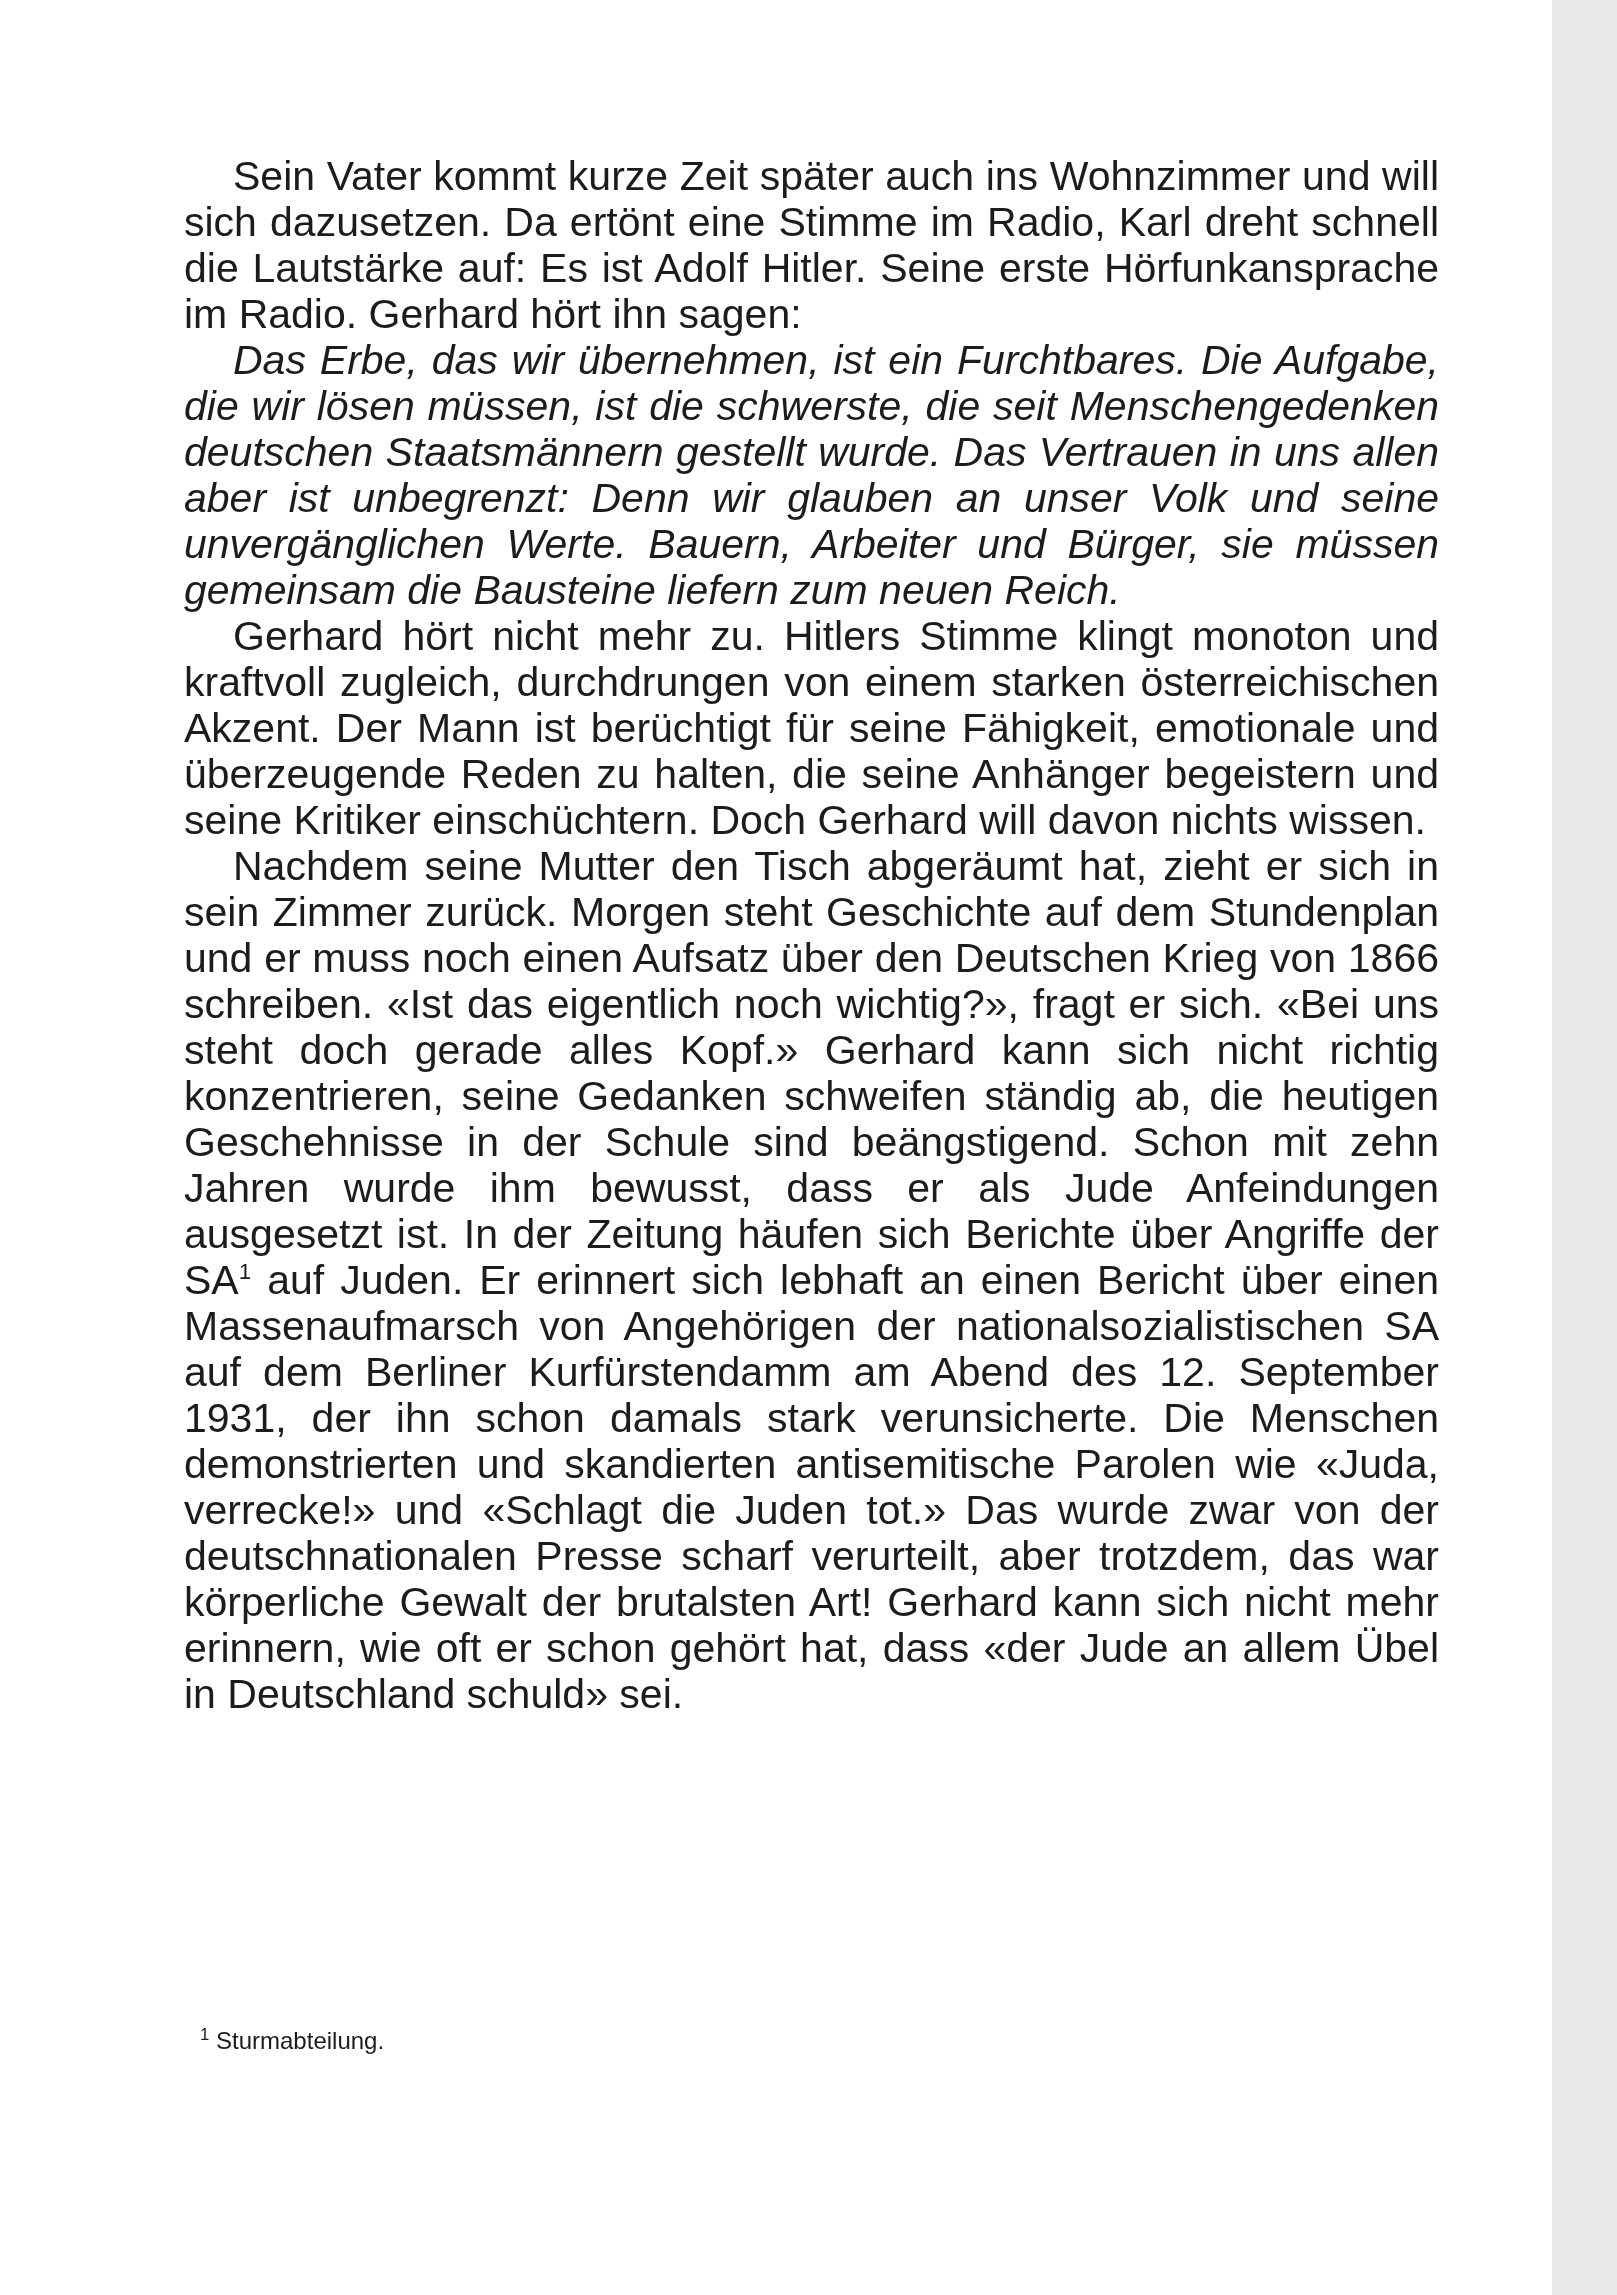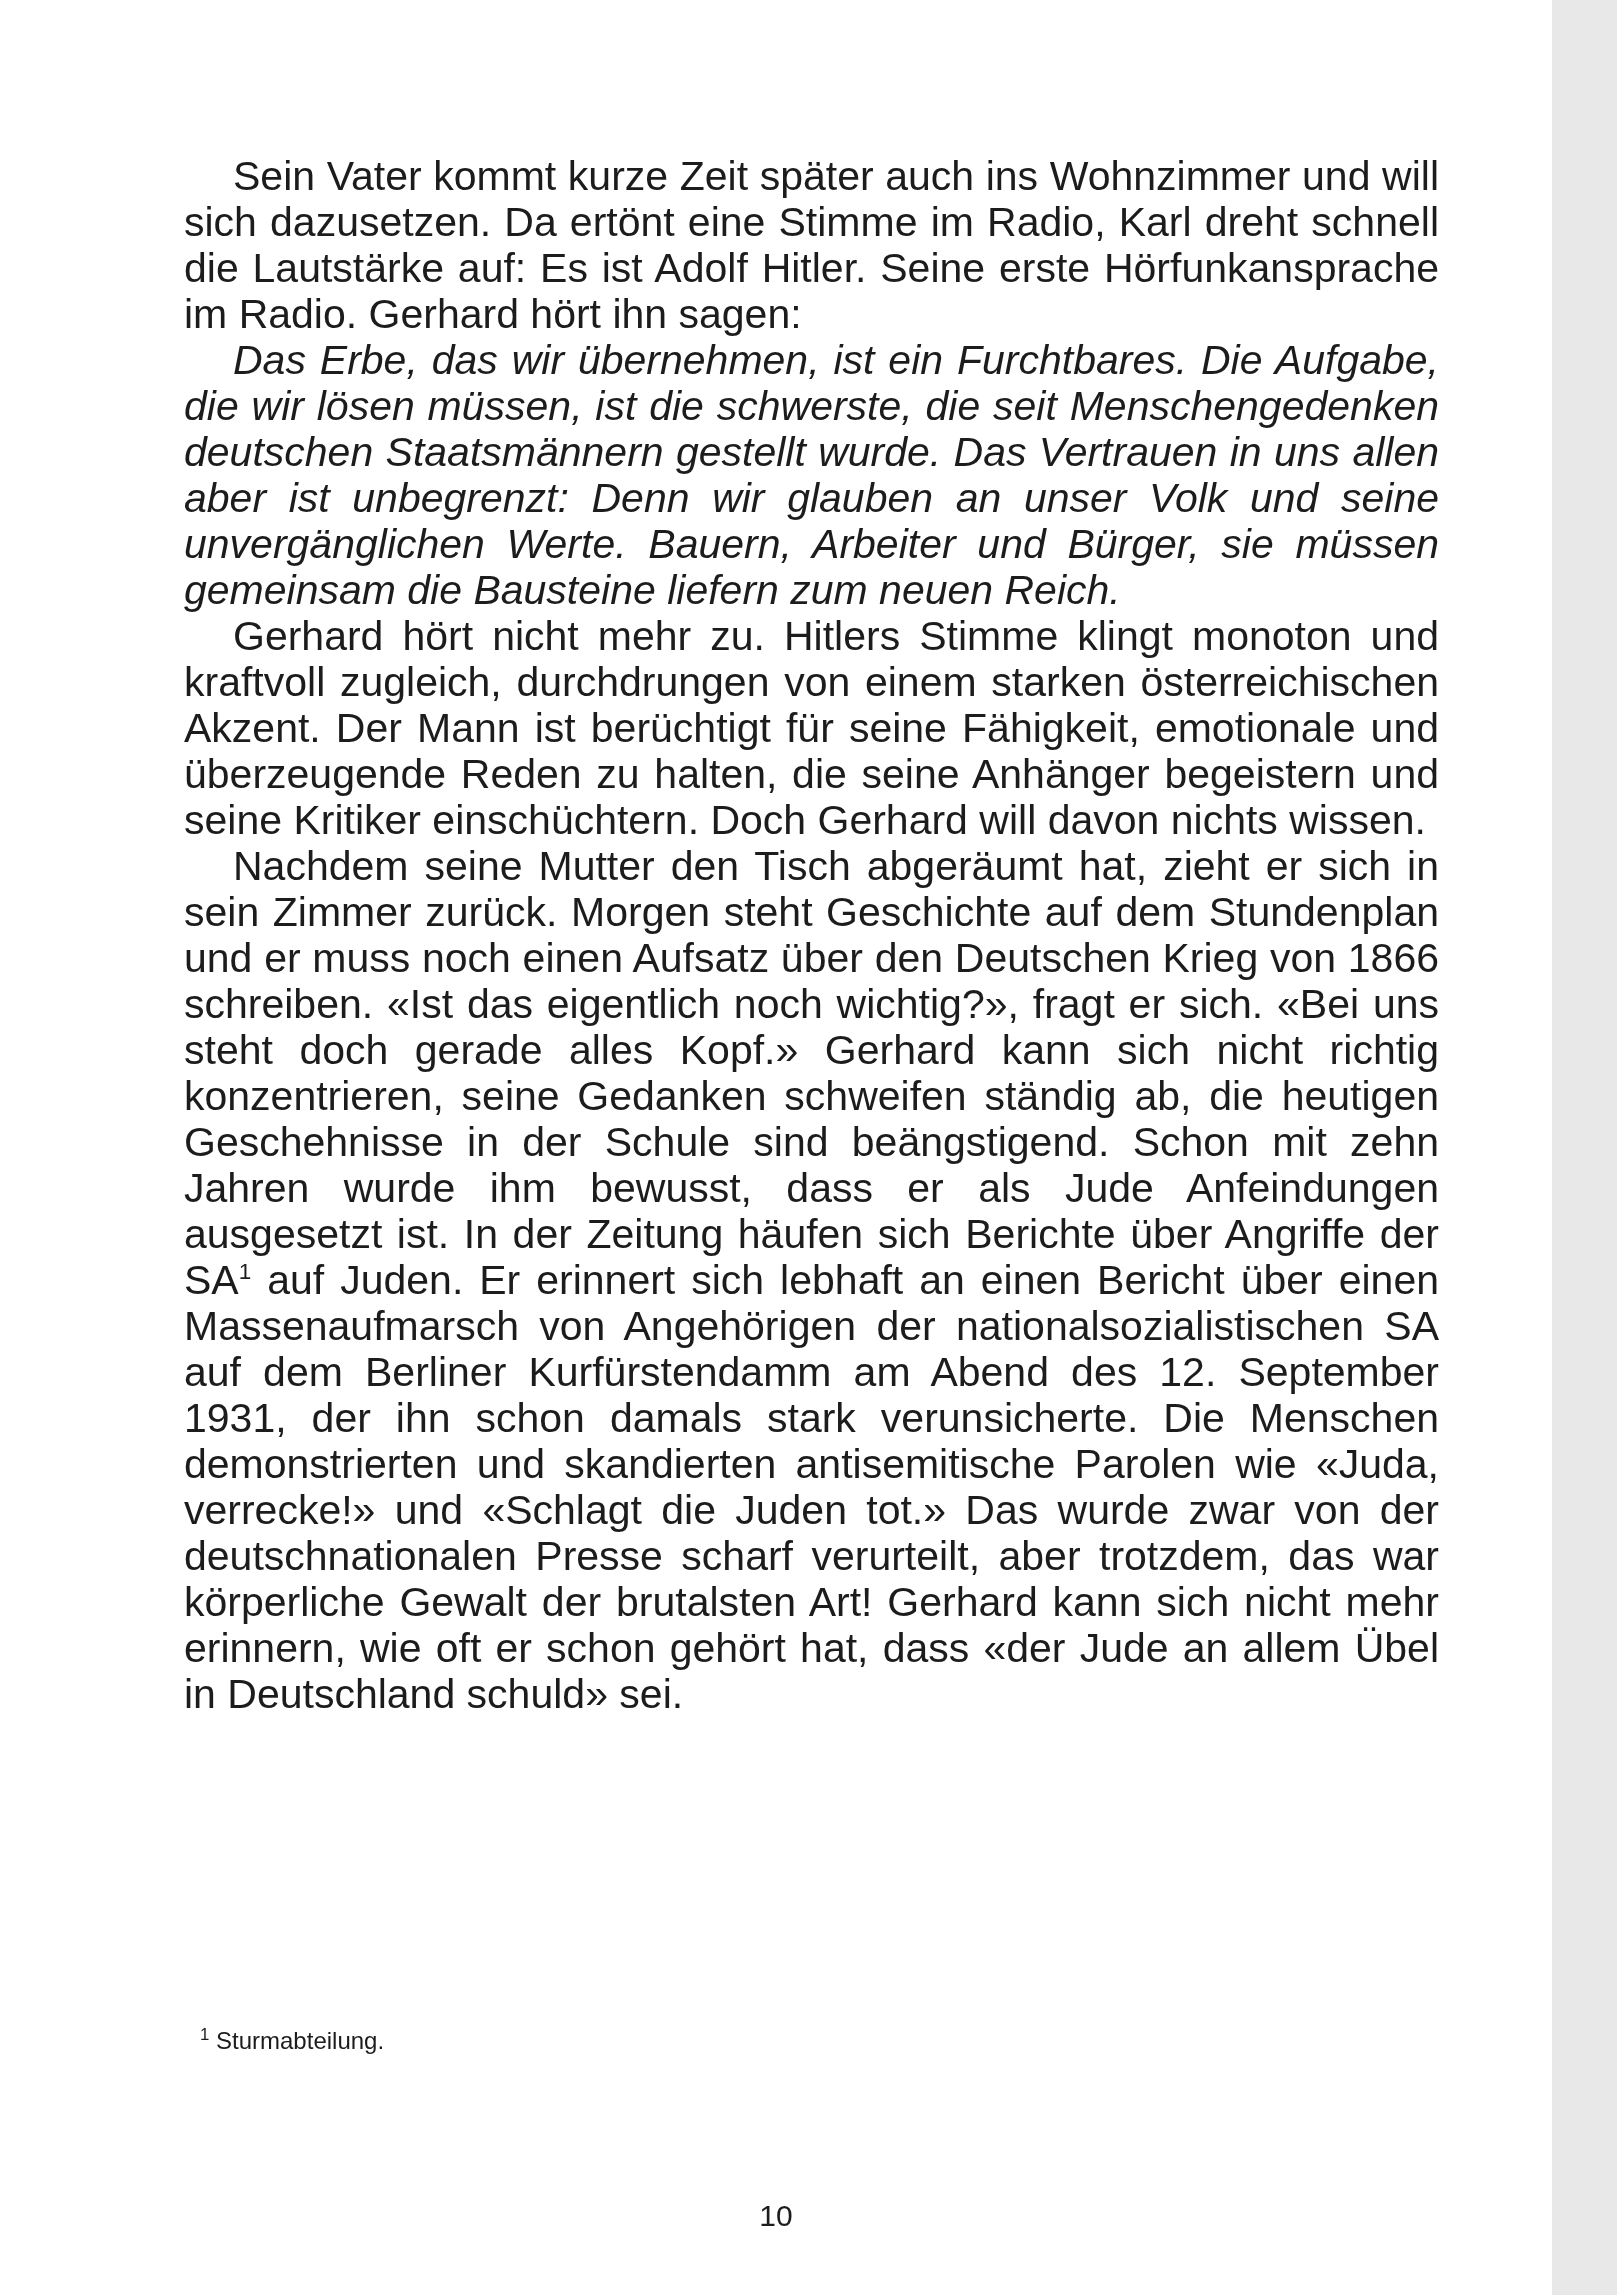--- a/index.html
+++ b/index.html
@@ -76,16 +76,15 @@
     <p class="italic">Das Erbe, das wir übernehmen, ist ein Furchtbares. Die Aufgabe, die wir lösen müssen, ist die schwerste, die seit Menschengedenken deutschen Staatsmännern gestellt wurde. Das Vertrauen in uns allen aber ist unbegrenzt: Denn wir glauben an unser Volk und seine unvergänglichen Werte. Bauern, Arbeiter und Bürger, sie müssen gemeinsam die Bausteine liefern zum neuen Reich.</p>
 
     <p>Gerhard hört nicht mehr zu. Hitlers Stimme klingt monoton und kraftvoll zugleich, durchdrungen von einem starken österreichischen Akzent. Der Mann ist berüchtigt für seine Fähigkeit, emotionale und überzeugende Reden zu halten, die seine Anhänger begeistern und seine Kritiker einschüchtern. Doch Gerhard will davon nichts wissen.</p>
 
     <p><span>Nachdem seine Mutter den Tisch abgeräumt hat, zieht er sich in sein Zimmer zurück. Morgen steht Geschichte auf dem Stundenplan und er muss noch einen Aufsatz über den Deutschen Krieg von 1866 schreiben. «Ist das eigentlich noch wichtig?», fragt er sich. «Bei uns steht doch gerade alles Kopf.» Gerhard kann sich nicht richtig konzentrieren, seine Gedanken schweifen ständig ab, die heutigen Geschehnisse in der Schule sind beängstigend. Schon mit zehn Jahren wurde ihm bewusst, dass er als Jude Anfeindungen ausgesetzt ist. In der Zeitung häufen sich Berichte über Angriffe der SA</span><sup class="fn-marker">1</sup><span> auf Juden. Er erinnert sich lebhaft an einen Bericht über einen Massenaufmarsch von Angehörigen der nationalsozialistischen SA auf dem Berliner Kurfürstendamm am Abend des 12. September 1931, der ihn schon damals stark verunsicherte. Die Menschen demonstrierten und skandierten antisemitische Parolen wie «Juda, verrecke!» und «Schlagt die Juden tot.» Das wurde zwar von der deutschnationalen Presse scharf verurteilt, aber trotzdem, das war körperliche Gewalt der brutalsten Art! Gerhard kann sich nicht mehr erinnern, wie oft er schon gehört hat, dass «der Jude an allem Übel in Deutschland schuld» sei.</span></p>
 
   </div>
 
   <div class="footnote"><sup class="fn-marker">1</sup> <span>Sturmabteilung.</span></div>
 
-  <div class="page-number">10</div>
 
 </div>
 
 
 </body></html>

